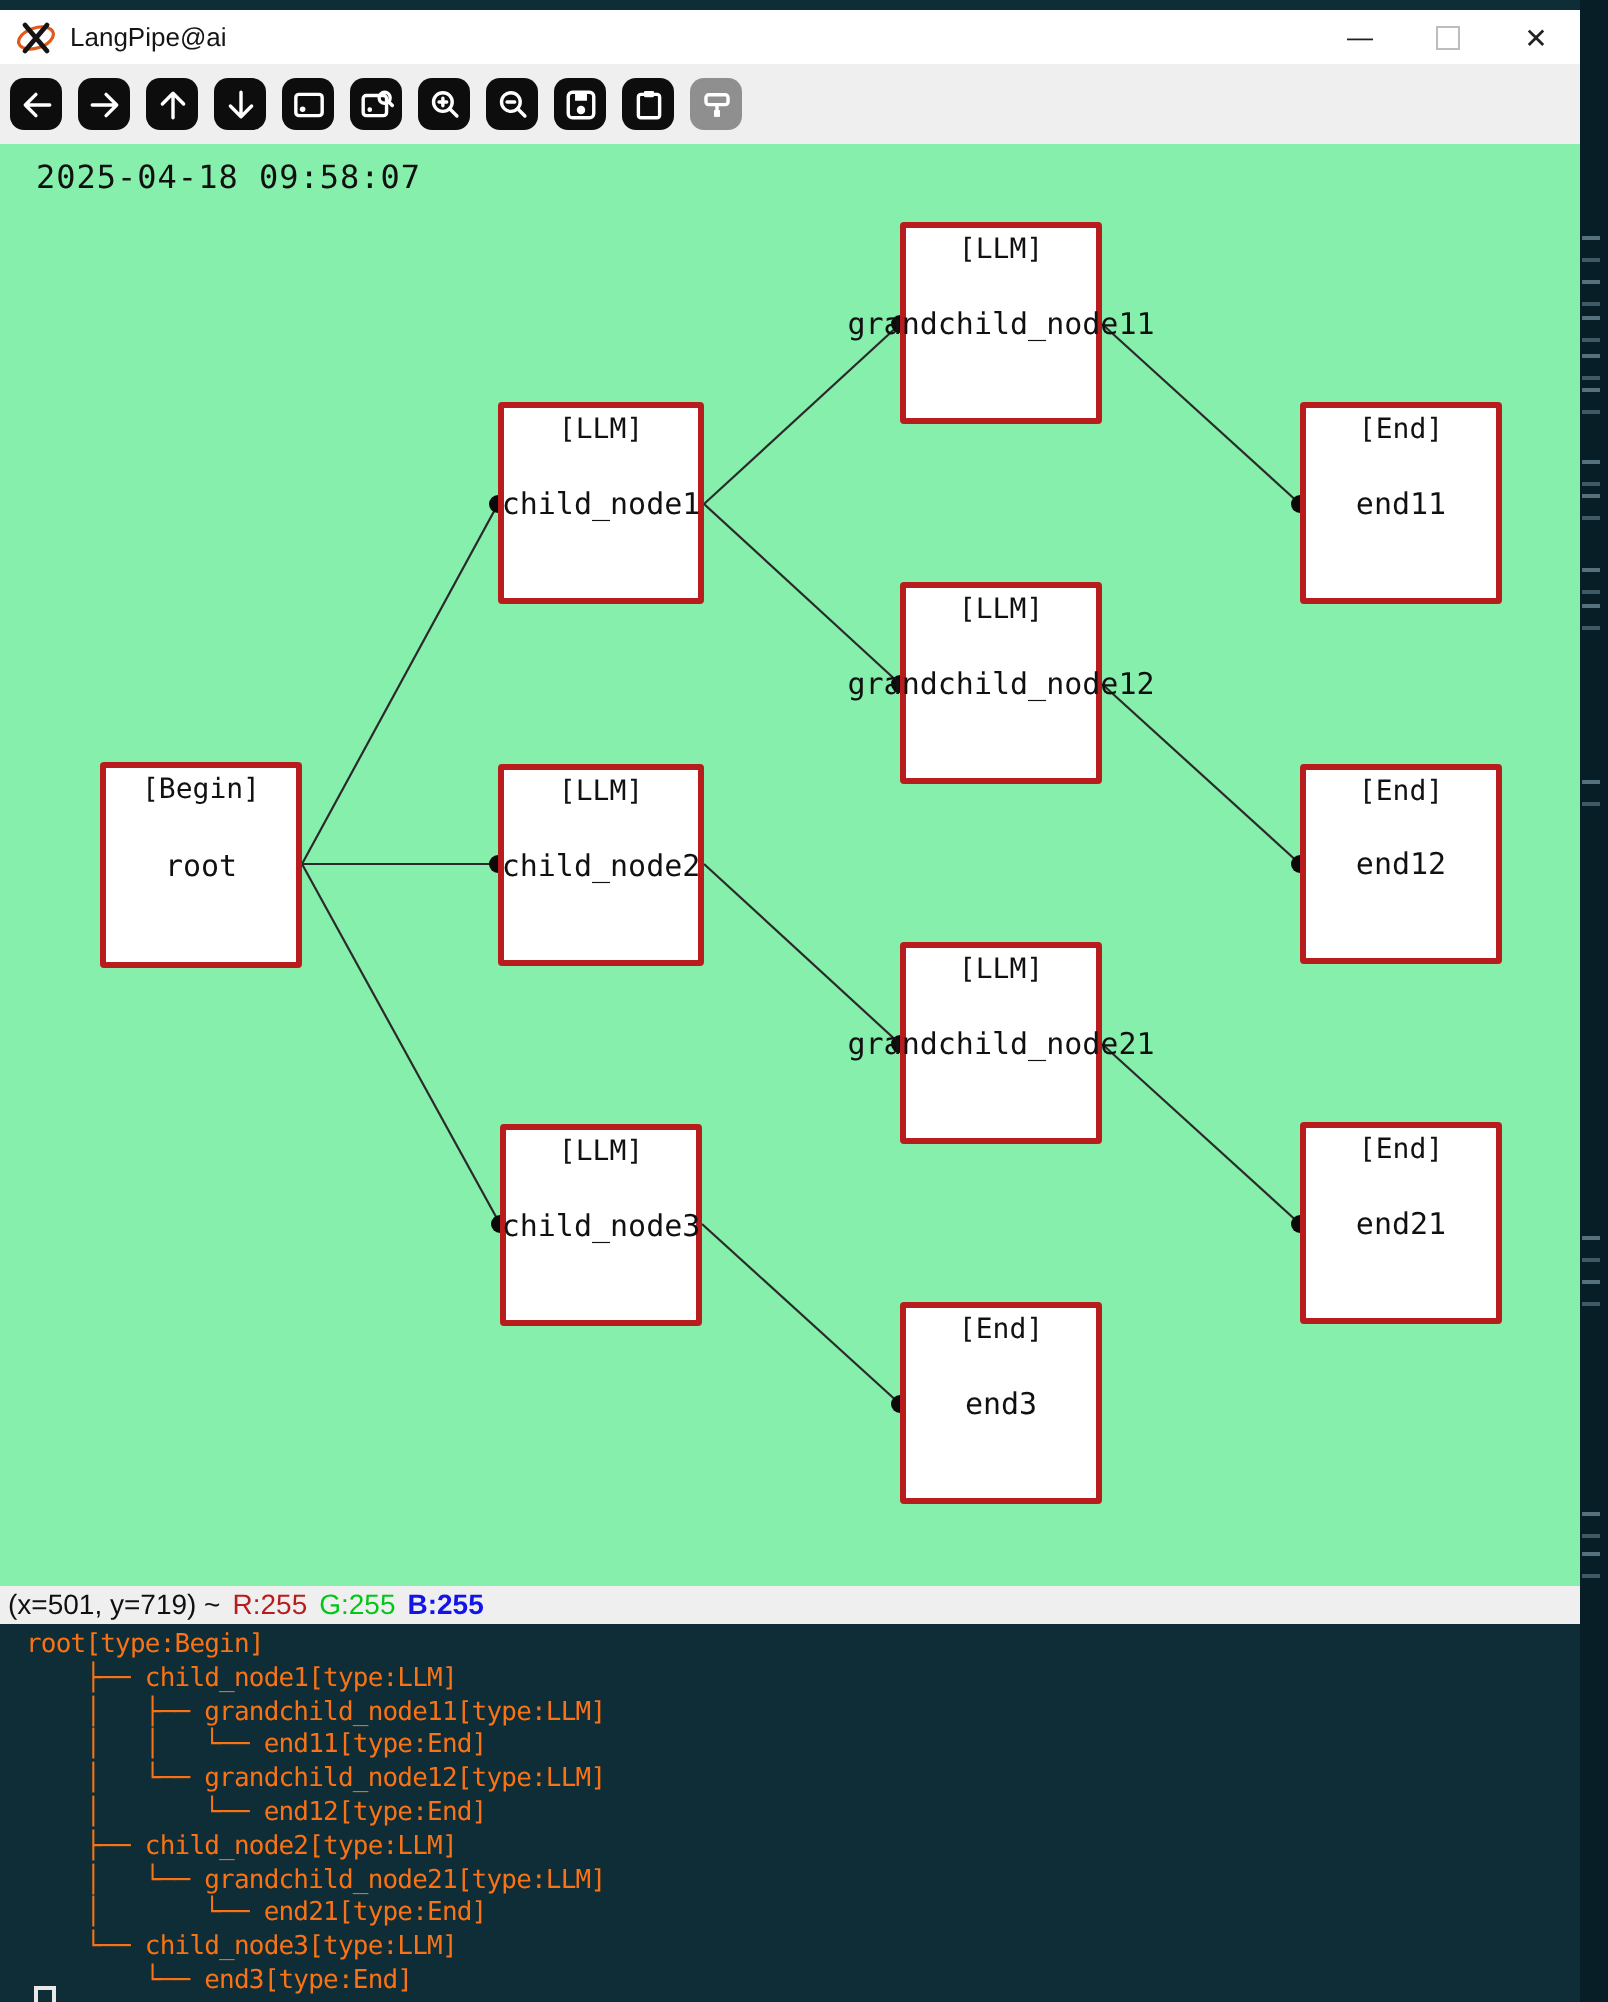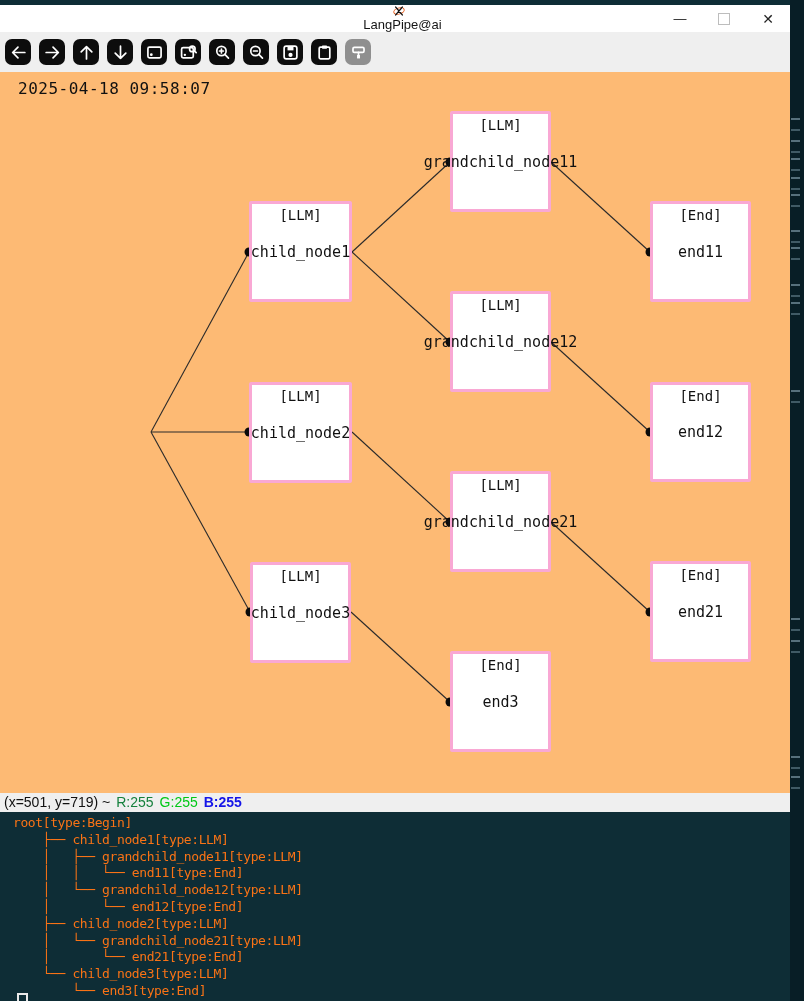--- a/index.html
+++ b/index.html
@@ -10,51 +10,51 @@
   }
   
   #desktop-strip{position:absolute;top:0;right:0;width:14px;height:1001px;background:#081e26;}
   .frag{position:absolute;left:1px;width:9px;height:9px;
         border-top:2px solid rgba(150,180,195,.55);border-bottom:2px solid rgba(150,180,195,.40);}
   
   #window{position:absolute;left:0;top:5px;width:790px;height:807px;background:#ffffff;}
   
   #titlebar{position:absolute;left:0;top:0;width:790px;height:27px;background:#fff;
             display:flex;align-items:center;padding-left:8px;box-sizing:border-box;
-            font-family:"Liberation Sans",sans-serif;flex-direction:column;}
+            font-family:"Liberation Sans",sans-serif;}
   #app-title{font-size:13px;color:#151515;margin-left:7px;}
   #win-controls{position:absolute;right:0;top:0;height:27px;display:flex;}
   .wbtn{width:44px;height:27px;display:flex;align-items:center;justify-content:center;
         font-size:13px;color:#222;cursor:default;}
   #max-glyph{width:10px;height:10px;border:1px solid #bdbdbd;}
   #close-btn{font-size:14px;}
   
   #toolbar{position:absolute;left:0;top:27px;width:790px;height:40px;background:#efefef;
            display:flex;align-items:center;padding-left:5px;box-sizing:border-box;gap:8px;}
   .tbtn{width:26px;height:26px;background:#0d0d0d;border-radius:7px;
         display:flex;align-items:center;justify-content:center;flex:0 0 auto;}
   .tbtn.gray{background:#8f8f8f;}
   .tbtn svg{display:block;}
   
-  #canvas{position:absolute;left:0;top:67px;width:790px;height:721px;background:#fdba74;}
+  #canvas{position:absolute;left:0;top:67px;width:790px;height:721px;background:#86efac;}
   #timestamp{position:absolute;left:18px;top:7px;font-size:16px;color:#111;
              letter-spacing:0.5px;white-space:nowrap;}
   #edge-svg{position:absolute;left:0;top:0;}
-  .node{position:absolute;background:#fff;border:3px solid #f9a8d4;border-radius:2px;
+  .node{position:absolute;background:#fff;border:3px solid #b91c1c;border-radius:2px;
         box-sizing:border-box;}
   .node-type{position:absolute;top:3px;left:0;width:100%;text-align:center;
              font-size:14px;color:#111;white-space:nowrap;}
   .node-name{position:absolute;top:50%;left:50%;transform:translate(-50%,-50%);
              font-size:15px;color:#111;white-space:nowrap;}
   
   #statusbar{position:absolute;left:0;top:788px;width:790px;height:19px;background:#efefef;
              font-family:"Liberation Sans",sans-serif;font-size:14px;line-height:19px;
              color:#101010;padding-left:4px;box-sizing:border-box;white-space:nowrap;}
   #statusbar span{margin-right:6px;text-align:right;}
-  .sr{color:#15803d;} .sg{color:#00c816;} .sb{color:#1414e8;font-weight:bold;}
+  .sr{color:#b91c1c;} .sg{color:#00c816;} .sb{color:#1414e8;font-weight:bold;}
   
   #treepanel{position:absolute;left:0;top:812px;width:790px;height:189px;background:#0e2d36;}
   #tree-text{margin:0;padding:3px 0 0 13px;font-family:"DejaVu Sans Mono",monospace;
              font-size:13px;line-height:16.8px;letter-spacing:-0.4px;color:#f97316;}
   #tree-cursor{position:absolute;left:17px;top:181px;width:11px;height:12px;
                border:2px solid #e9e9e9;box-sizing:border-box;}
 </style>
 </head>
 <body>
 
@@ -189,20 +189,24 @@
         <circle cx="249" cy="360" r="4.5" fill="#0a0a0a"></circle>
         <circle cx="250" cy="540" r="4.5" fill="#0a0a0a"></circle>
         <circle cx="450" cy="90" r="4.5" fill="#0a0a0a"></circle>
         <circle cx="450" cy="270" r="4.5" fill="#0a0a0a"></circle>
         <circle cx="450" cy="450" r="4.5" fill="#0a0a0a"></circle>
         <circle cx="450" cy="630" r="4.5" fill="#0a0a0a"></circle>
         <circle cx="650" cy="180" r="4.5" fill="#0a0a0a"></circle>
         <circle cx="650" cy="360" r="4.5" fill="#0a0a0a"></circle>
         <circle cx="650" cy="540" r="4.5" fill="#0a0a0a"></circle>
       </svg>
+  <div class="node" style="left: 50px; top: 309px; width: 101px; height: 103px;">
+        <span class="node-type">[Begin]</span>
+        <span class="node-name">root</span>
+      </div>
       <div class="node" style="left: 249px; top: 129px; width: 103px; height: 101px;">
         <span class="node-type">[LLM]</span>
         <span class="node-name">child_node1</span>
       </div>
       <div class="node" style="left: 249px; top: 310px; width: 103px; height: 101px;">
         <span class="node-type">[LLM]</span>
         <span class="node-name">child_node2</span>
       </div>
       <div class="node" style="left: 250px; top: 490px; width: 101px; height: 101px;">
         <span class="node-type">[LLM]</span>

